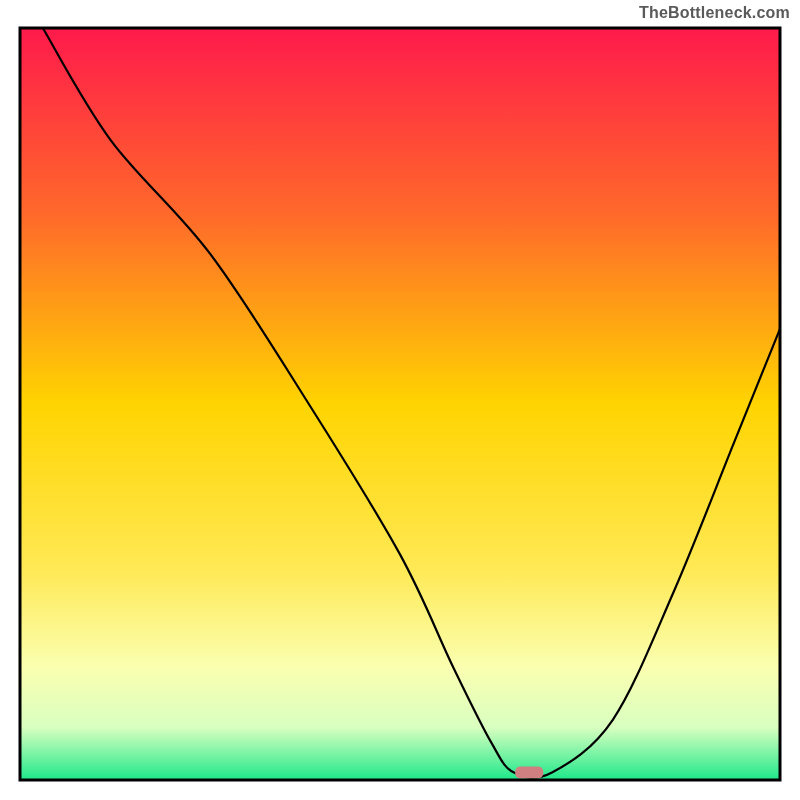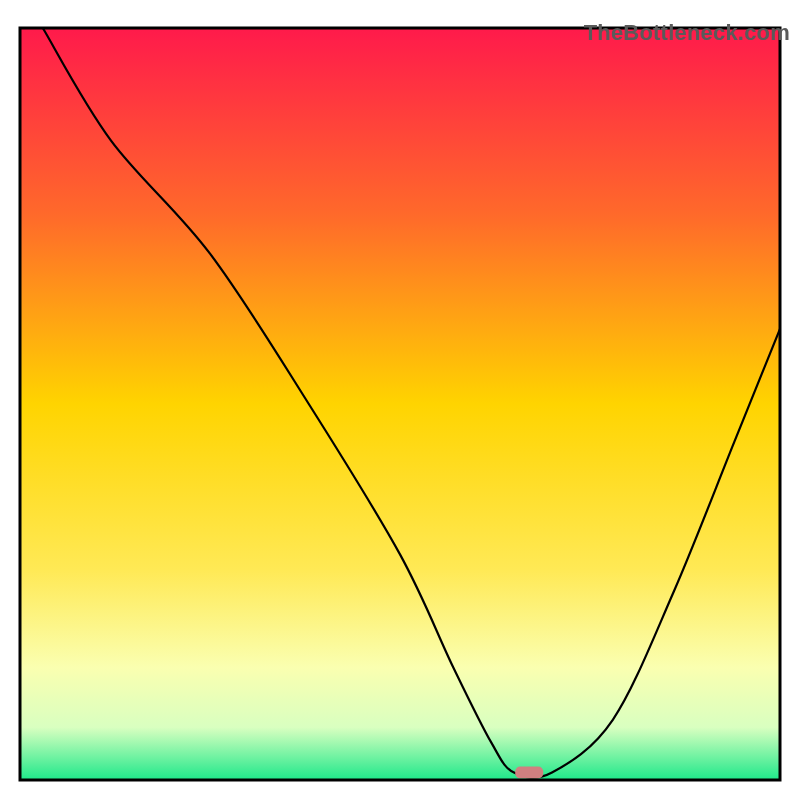--- a/index.html
+++ b/index.html
@@ -13,26 +13,25 @@
   }
   .chart-container {
     position: relative;
     width: 800px;
     height: 800px;
   }
   .watermark {
     position: absolute;
     top: 4px;
     right: 10px;
-    font-size: 22px;
+    font-size: 16px;
     font-weight: 600;
     color: #5a5a5a;
     letter-spacing: 0.2px;
     z-index: 10;
-    margin-top: 16px;
   }
   svg {
     display: block;
   }
 </style>
 </head>
 <body>
 
 <div class="chart-container">
   <div class="watermark">TheBottleneck.com</div>

